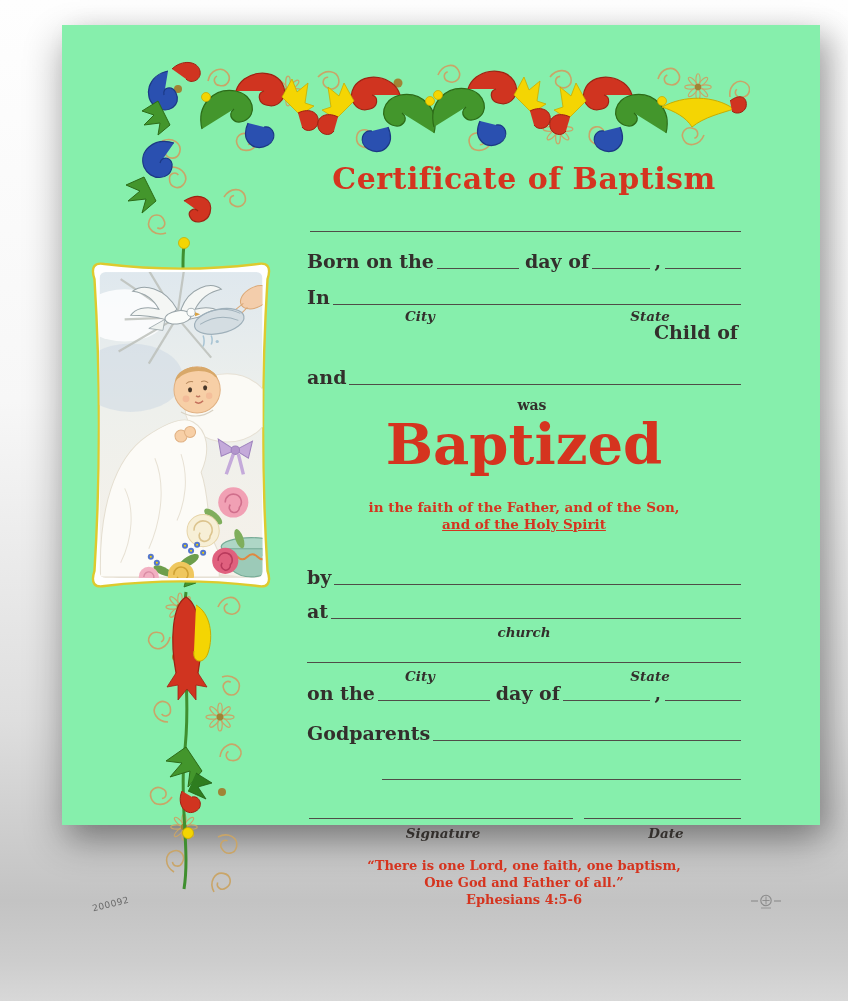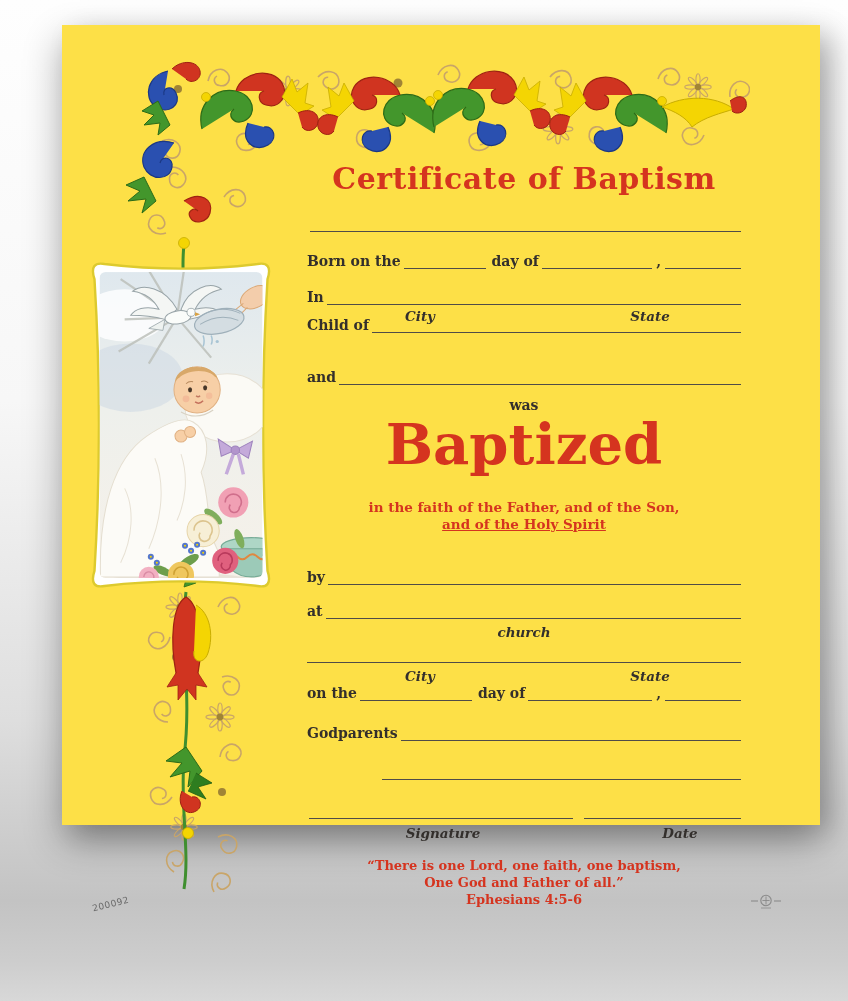--- a/index.html
+++ b/index.html
@@ -5,44 +5,44 @@
   html,body{margin:0;padding:0;}
   body{
     width:848px;height:1001px;
     font-family:"DejaVu Serif",serif;
     background:linear-gradient(180deg,#fefefe 0%,#f7f7f7 40%,#dedede 72%,#c3c3c3 90%,#cdcdcd 96%,#d8d8d8 100%);
     overflow:hidden;
   }
   .stage{position:relative;width:848px;height:1001px;overflow:hidden;}
   .sheet{
     position:absolute;left:62px;top:25px;width:758px;height:800px;
-    background:#fde047;
+    background:#86efac;
     box-shadow:0 16px 36px rgba(0,0,0,.32), 14px 8px 26px rgba(0,0,0,.16);
   }
   .orn-top{position:absolute;left:76px;top:36px;width:612px;height:106px;z-index:1;}
   .orn-left{position:absolute;left:52px;top:112px;width:152px;height:780px;z-index:1;}
   .holycard{position:absolute;left:22px;top:232px;width:194px;height:336px;z-index:2;}
   .form-col{position:absolute;left:245px;top:0;width:434px;height:908px;z-index:2;}
   .title{
     position:absolute;top:136px;left:0;width:100%;text-align:center;
     font-weight:bold;font-size:30px;letter-spacing:.5px;color:var(--accent-red,#d5341f);
   }
   .row{
     position:absolute;left:0;right:0;display:flex;align-items:flex-end;height:20px;
-    font-weight:bold;font-size:14px;color:var(--ink,#332f2c);
+    font-weight:bold;font-size:19px;color:var(--ink,#332f2c);
   }
   .lbl{line-height:15px;padding-right:3px;white-space:pre;}
   .comma{line-height:15px;padding:0 4px;}
   .blank{border-bottom:1.5px solid var(--line-color,#4f4c48);height:14px;flex:1 1 auto;}
   .blank.fx{flex:0 0 auto;}
   .hline{position:absolute;height:0;border-bottom:1.5px solid var(--line-color,#4f4c48);}
   .cap{
     position:absolute;text-align:center;font-weight:bold;font-size:13.5px;color:var(--ink,#332f2c);font-style:italic;
   }
-  .was{position:absolute;top:372px;left:0;width:100%;text-align:center;font-weight:bold;font-size:14px;color:var(--ink,#332f2c);}
+  .was{position:absolute;top:372px;left:8px;width:100%;text-align:center;font-weight:bold;font-size:14px;color:var(--ink,#332f2c);}
   .baptized{
     position:absolute;top:392px;left:0;width:100%;text-align:center;
     font-weight:bold;font-size:56px;line-height:54px;color:var(--accent-red,#d5341f);
   }
   .inv{position:absolute;left:0;width:100%;text-align:center;font-weight:bold;font-size:13.5px;line-height:17px;color:var(--accent-red,#d5341f);}
   .quote{position:absolute;left:0;width:100%;text-align:center;font-weight:bold;font-size:13px;line-height:17px;color:var(--accent-red,#d5341f);}
   .itemnum{
     position:absolute;left:30px;top:874px;transform:rotate(-14deg);
     font-family:"DejaVu Sans",sans-serif;font-size:9px;color:#6b6b6b;letter-spacing:.5px;z-index:3;
   }
@@ -286,21 +286,21 @@
         <span class="blank fx" style="width:76px;"></span>
       </div>
 
       <div class="row" style="top:260px;">
         <span class="lbl">In</span>
         <span class="blank"></span>
       </div>
       <span class="cap" style="top:283px;left:33px;width:160px;">City</span>
       <span class="cap" style="top:283px;left:263px;width:160px;">State</span>
 
-      <div class="row" style="top:288px;">
+      <div class="row" style="top:300px;flex-direction:column;">
         <span class="lbl">Child of</span>
         <span class="blank"></span>
       </div>
 
       <div class="row" style="top:340px;">
         <span class="lbl">and</span>
         <span class="blank"></span>
       </div>
 
       <div class="was">was</div>
@@ -334,21 +334,21 @@
 
       <div class="row" style="top:696px;">
         <span class="lbl">Godparents</span>
         <span class="blank"></span>
       </div>
       <div class="hline" style="top:754px;left:75px;width:359px;"></div>
 
       <div class="hline" style="top:793px;left:2px;width:264px;"></div>
       <div class="hline" style="top:793px;left:277px;width:157px;"></div>
       <span class="cap" style="top:800px;left:46px;width:180px;">Signature</span>
-      <span class="cap" style="top:800px;left:303px;width:140px;">Date</span>
+      <span class="cap" style="top:800px;left:289px;width:140px;">Date</span>
 
       <div class="quote" style="top:832px;">“There is one Lord, one faith, one baptism,</div>
       <div class="quote" style="top:849px;">One God and Father of all.”</div>
       <div class="quote" style="top:866px;text-align:center;">Ephesians 4:5-6</div>
     </div>
 
     <div class="itemnum">200092</div>
 
     <svg class="publogo" viewBox="0 0 32 20" aria-hidden="true">
       <g stroke="#8a8a8a" fill="none" stroke-width="1.1">

